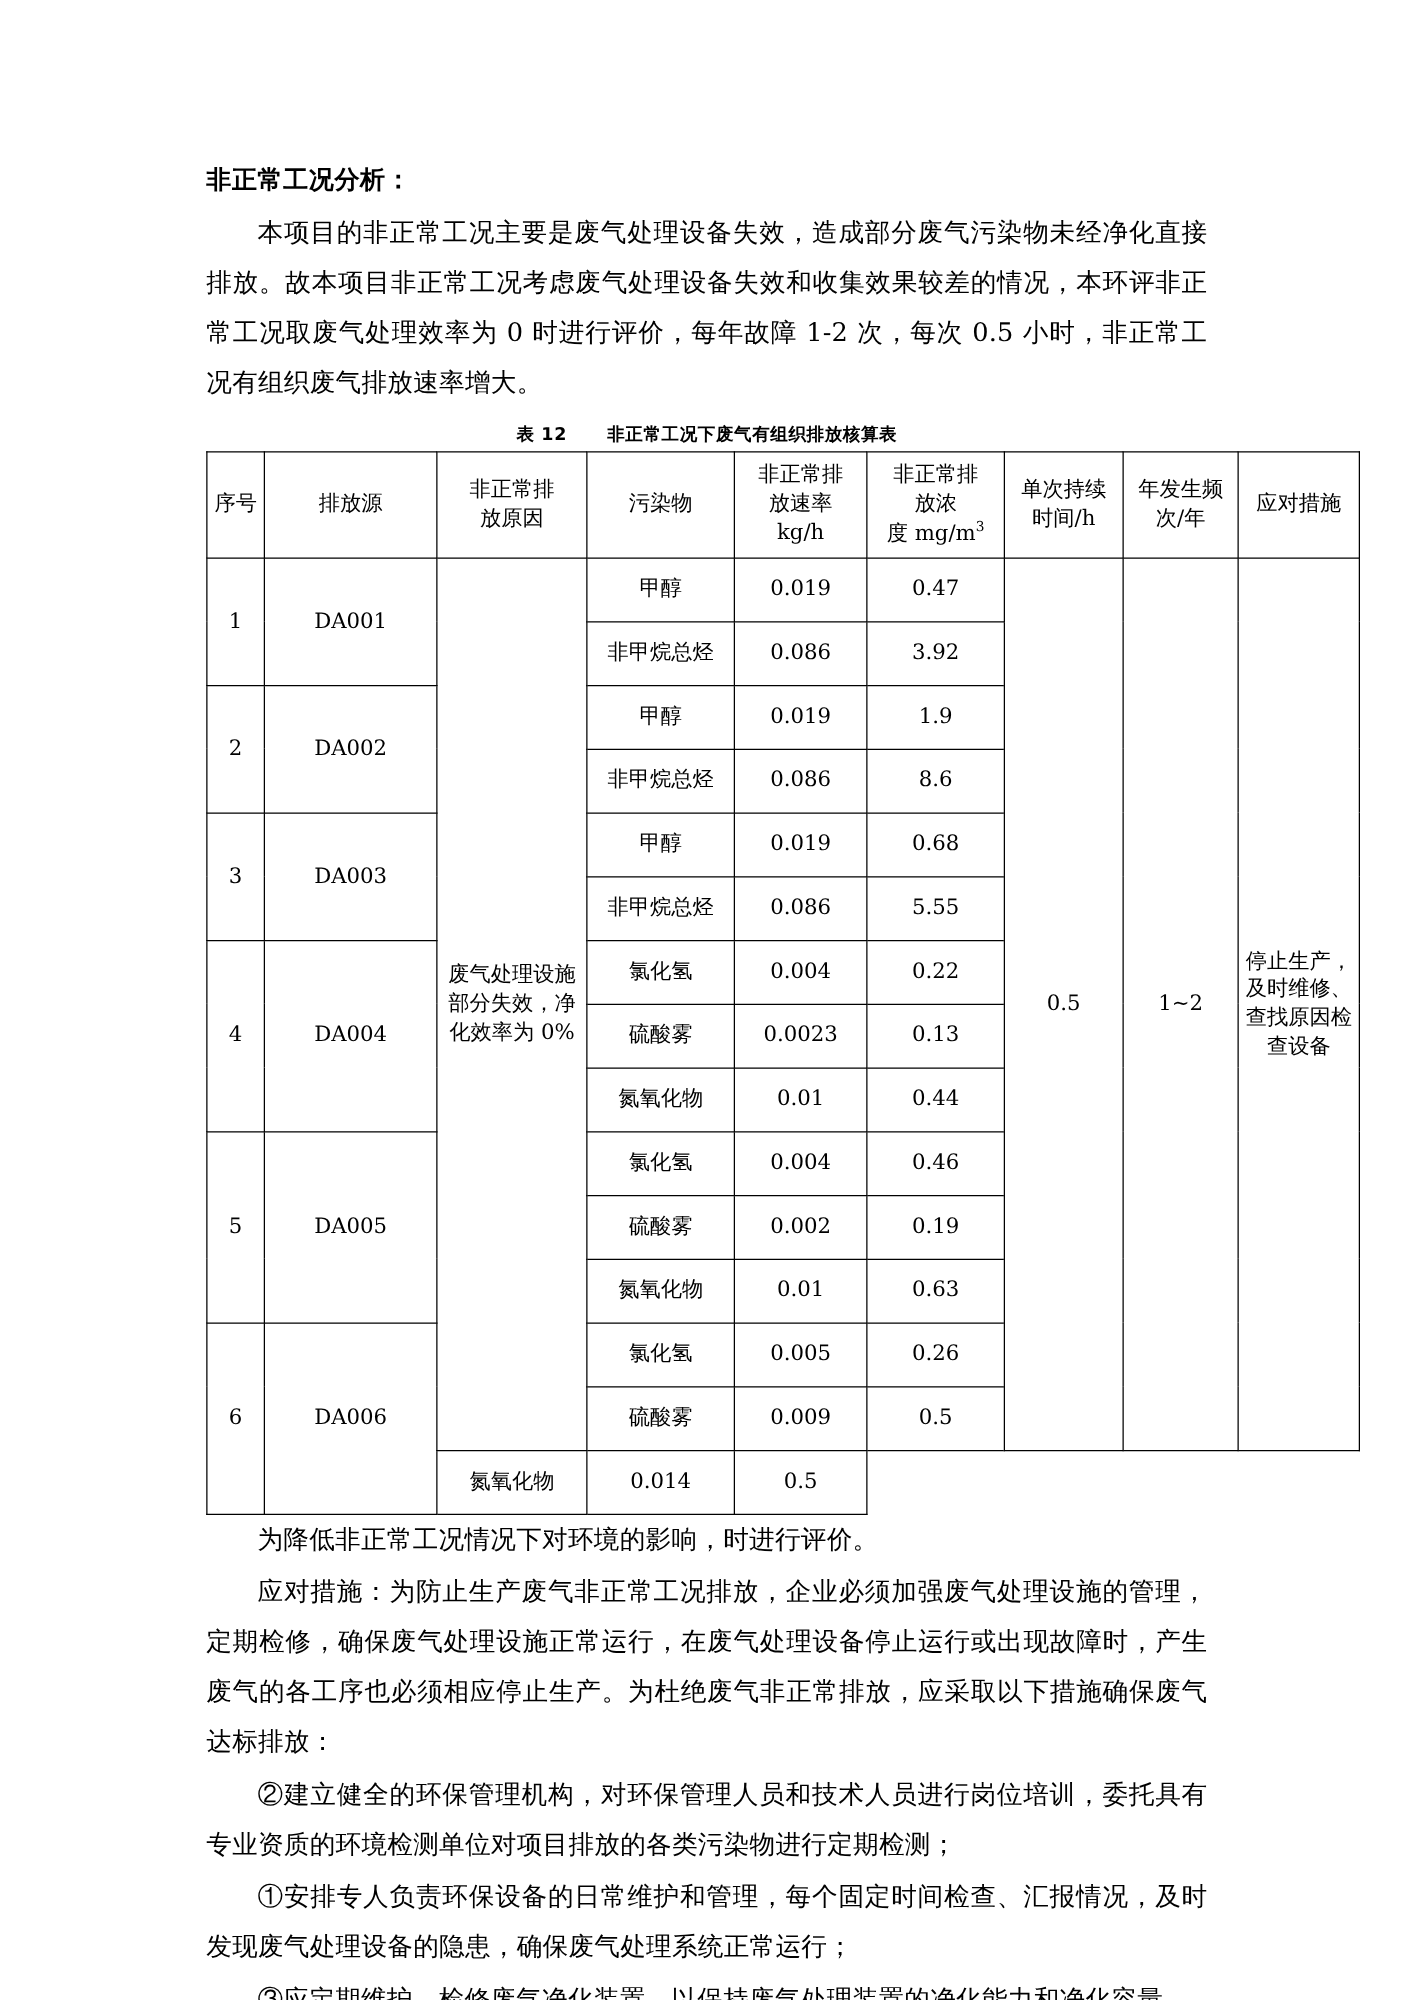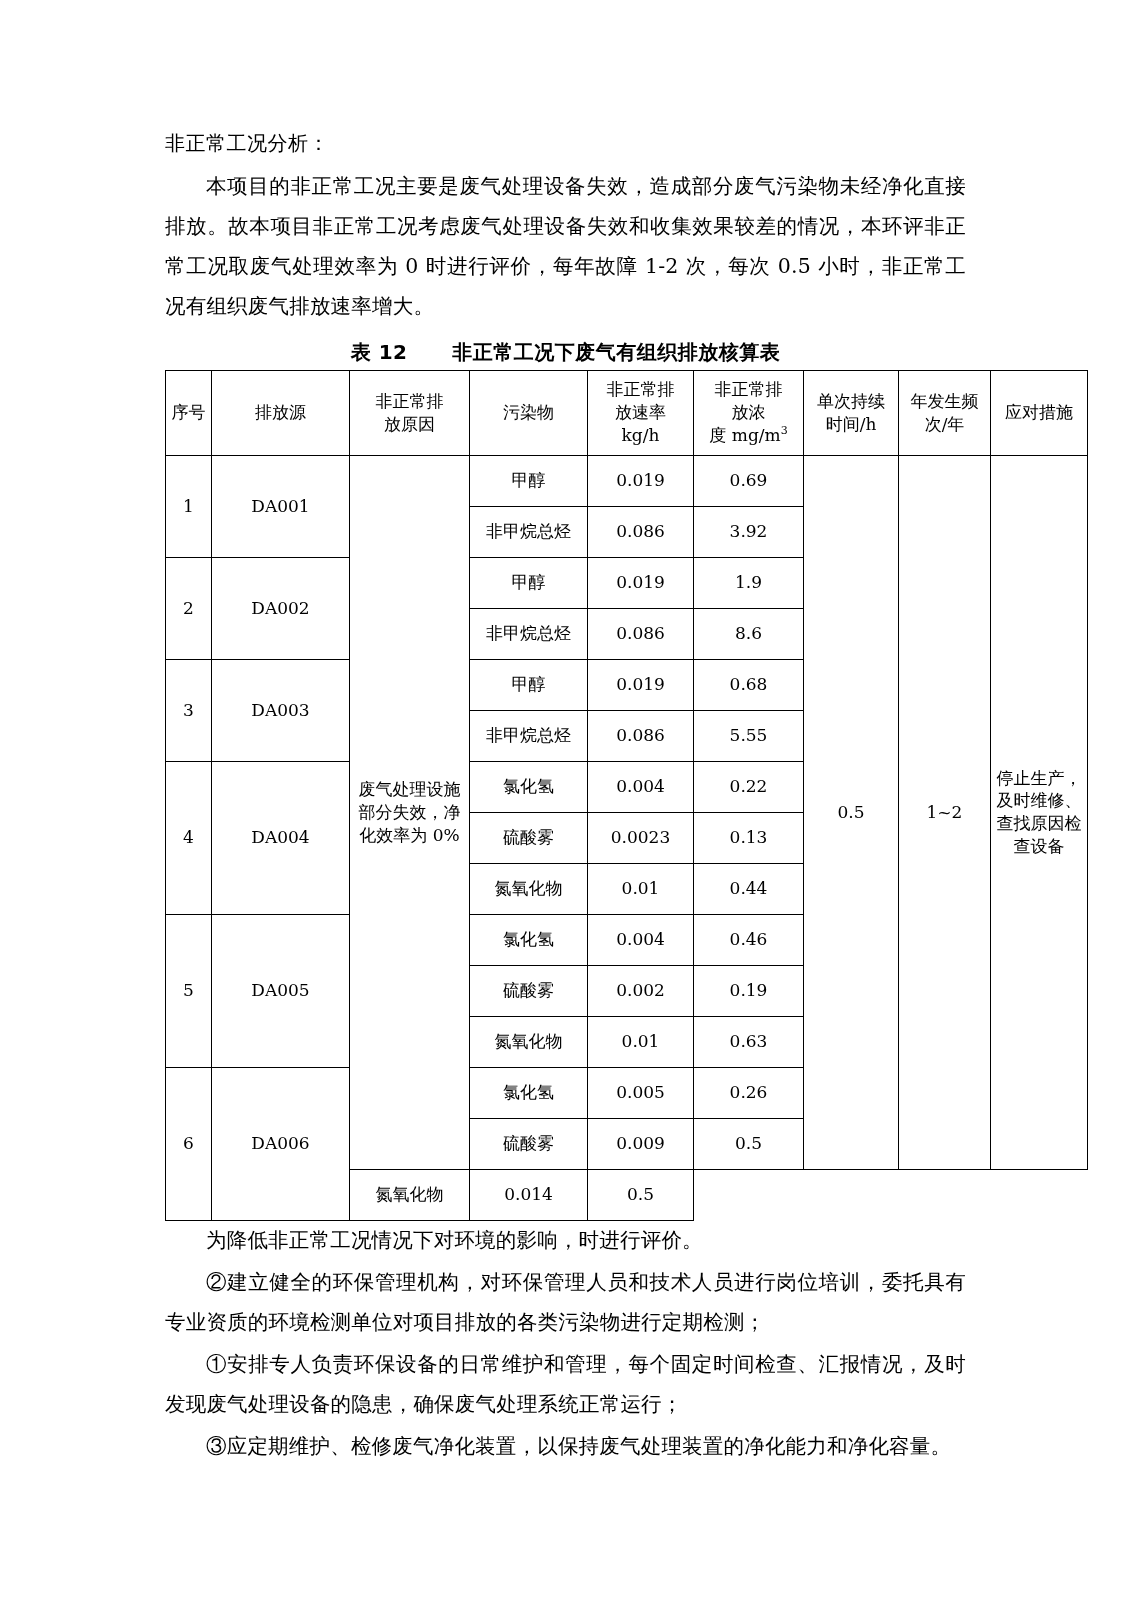--- a/index.html
+++ b/index.html
@@ -15,39 +15,39 @@
   }
   .page {
     position: relative;
     width: 1131px;
     min-height: 1600px;
     box-sizing: border-box;
     padding: 130px 165px 60px 165px;
   }
   .heading {
     font-family: "DejaVu Sans", "Liberation Sans", sans-serif;
-    font-weight: normal;
+    font-weight: bold;
     font-size: 20px;
     margin: 0 0 10px 0;
     letter-spacing: 0.5px;
   }
   p.body-text {
     font-size: 20.5px;
     line-height: 1.95;
     margin: 0 0 2px 0;
     text-align: justify;
     text-justify: inter-ideograph;
     text-indent: 2em;
     letter-spacing: 0.2px;
   }
   .table-caption {
     text-align: center;
     font-family: "DejaVu Sans", "Liberation Sans", sans-serif;
     font-weight: bold;
-    font-size: 20px;
+    font-size: 14px;
     margin: 12px 0 4px 0;
     letter-spacing: 0.5px;
   }
   table.emissions {
     border-collapse: collapse;
     width: 100%;
     font-size: 17px;
     table-layout: fixed;
   }
   table.emissions th,
@@ -135,21 +135,21 @@
       </tr>
     </thead>
     <tbody>
 
       <tr>
         <td rowspan="2">1</td>
         <td rowspan="2">DA001</td>
         <td rowspan="14" class="measure-cell">废气处理设施部分失效，净化效率为 0%</td>
         <td class="cell-tall">甲醇</td>
         <td>0.019</td>
-        <td>0.69</td>
+        <td>0.47</td>
         <td rowspan="14">0.5</td>
         <td rowspan="14">1~2</td>
         <td rowspan="14" class="measure-cell">停止生产，及时维修、查找原因检查设备</td>
       </tr>
       <tr>
         <td class="cell-tall">非甲烷总烃</td>
         <td>0.086</td>
         <td>3.92</td>
       </tr>
 
@@ -230,17 +230,18 @@
       <tr>
         <td class="cell-tall">氮氧化物</td>
         <td>0.014</td>
         <td>0.5</td>
       </tr>
 
     </tbody>
   </table>
 
   <p class="body-text after-table">为降低非正常工况情况下对环境的影响，时进行评价。</p>
+  <p class="body-text">应对措施：为防止生产废气非正常工况排放，企业必须加强废气处理设施的管理，定期检修，确保废气处理设施正常运行，在废气处理设备停止运行或出现故障时，产生废气的各工序也必须相应停止生产。为杜绝废气非正常排放，应采取以下措施确保废气达标排放：</p>
   <p class="body-text">②建立健全的环保管理机构，对环保管理人员和技术人员进行岗位培训，委托具有专业资质的环境检测单位对项目排放的各类污染物进行定期检测；</p>
   <p class="body-text">①安排专人负责环保设备的日常维护和管理，每个固定时间检查、汇报情况，及时发现废气处理设备的隐患，确保废气处理系统正常运行；</p>
   <p class="body-text">③应定期维护、检修废气净化装置，以保持废气处理装置的净化能力和净化容量。</p>
 
 </div>
 
 </body></html>

